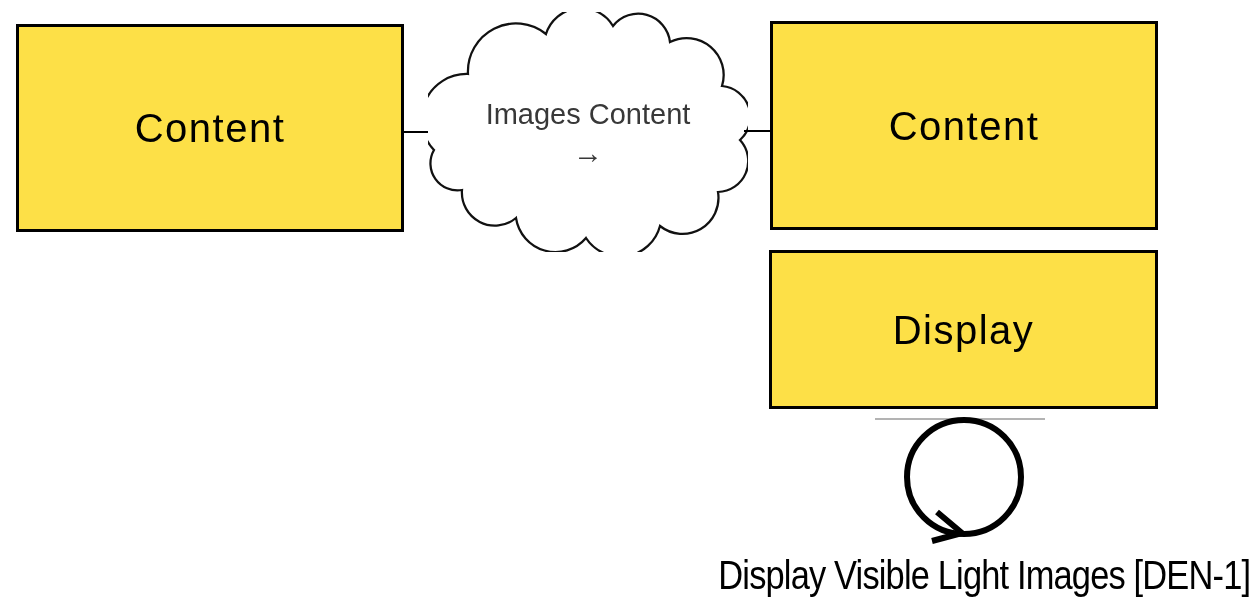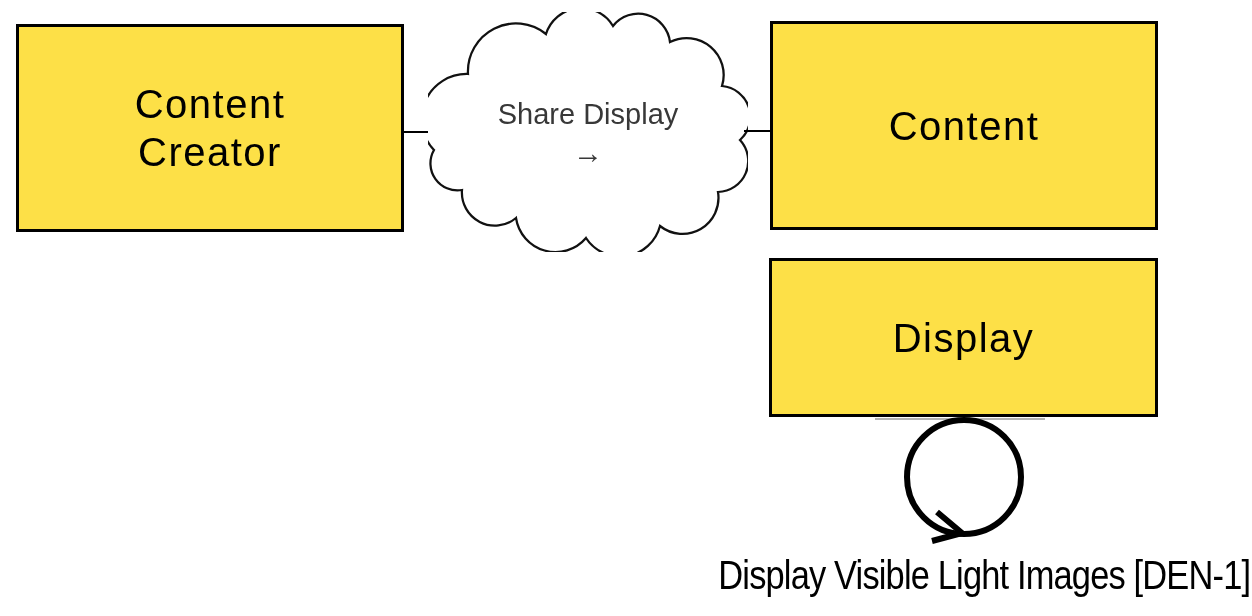--- a/index.html
+++ b/index.html
@@ -22,21 +22,21 @@
     text-align: center;
   }
   .node-label {
     font-size: 40px;
     line-height: 48px;
     letter-spacing: 1.5px;
     color: #000000;
   }
   .box-creator  { left: 16px;  top: 24px;  width: 388px; height: 208px; }
   .box-consumer { left: 770px; top: 21px;  width: 388px; height: 209px; }
-  .box-display  { left: 769px; top: 258px; width: 389px; height: 159px; }
+  .box-display  { left: 769px; top: 250px; width: 389px; height: 159px; }
 
   .connector {
     position: absolute;
     height: 2px;
     background: #000000;
   }
   .connector-left  { left: 404px; top: 131px; width: 28px; }
   .connector-right { left: 744px; top: 130px; width: 26px; }
 
   .cloud-wrap {
@@ -88,21 +88,20 @@
   }
 </style>
 </head>
 <body>
 
 <div class="canvas">
 
   <div class="node-box box-creator">
     <div class="node-label">
       <div>Content</div>
-      <div>Creator</div>
     </div>
   </div>
 
   <div class="connector connector-left"></div>
 
   <div class="cloud-wrap">
     <svg width="320" height="240" viewBox="0 0 320 240">
       <path d="M 6 138
                A 45 45 0 0 1 40 62
                A 48 48 0 0 1 118 22
@@ -110,21 +109,21 @@
                A 32 32 0 0 1 242 30
                A 37 37 0 0 1 294 74
                A 31 31 0 0 1 312 128
                A 31 31 0 0 1 290 180
                A 36 36 0 0 1 232 214
                A 41 41 0 0 1 158 226
                A 40 40 0 0 1 88 206
                A 33 33 0 0 1 34 178
                A 27 27 0 0 1 6 138 Z" fill="#ffffff" stroke="#111111" stroke-width="2.25"></path>
     </svg>
-    <div class="cloud-label">Share Display</div>
+    <div class="cloud-label">Images Content</div>
     <div class="cloud-arrow">→</div>
   </div>
 
   <div class="connector connector-right"></div>
 
   <div class="node-box box-consumer">
     <div class="node-label">
       <div>Content</div>
     </div>
   </div>

